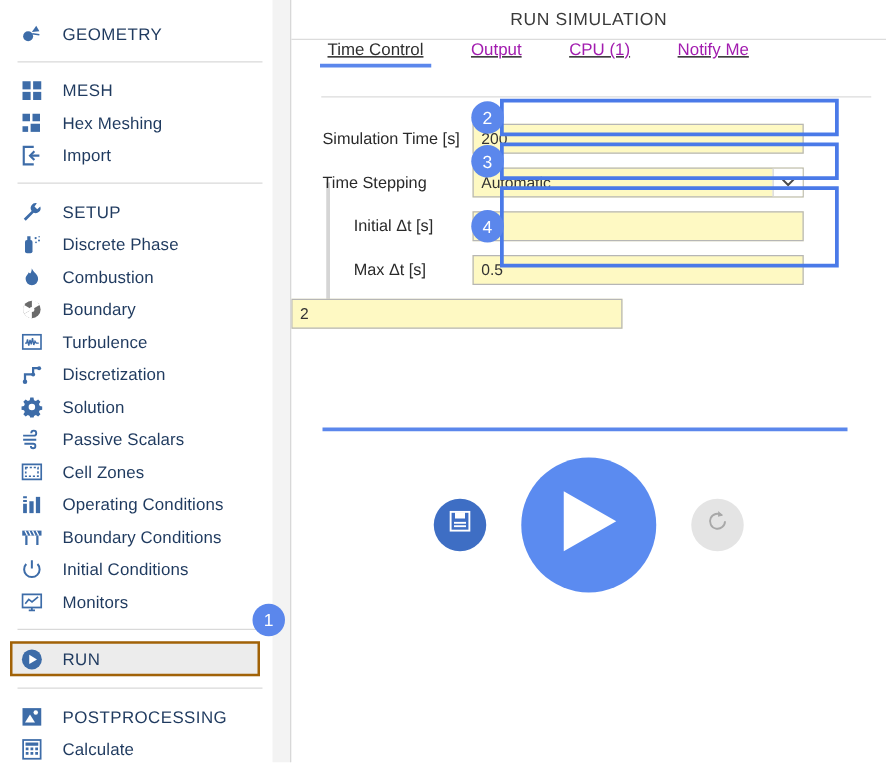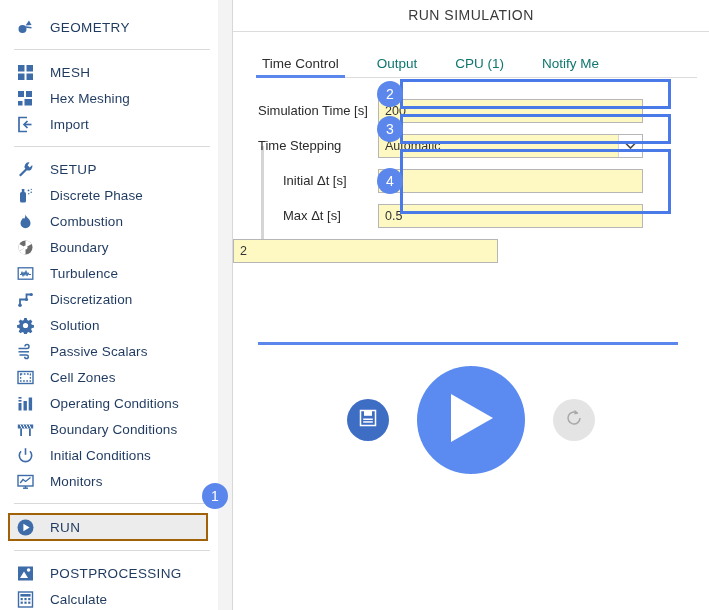--- a/index.html
+++ b/index.html
@@ -106,34 +106,35 @@
     padding-top: 7px;
     height: 31px;
   }
   #title-rule {
     height: 1px;
     background: #dcdcdc;
     width: 100%;
   }
   #tabs {
     display: flex;
-    align-items: flex-end;
+    align-items: flex-start;
     height: 46px;
     padding-left: 29px;
     position: relative;
+    text-decoration: underline;
   }
   #tabs-rule {
     position: absolute;
     left: 24px; right: 12px; bottom: 0;
     height: 1px;
     background: #dcdcdc;
   }
   .tab {
     font-size: 13.5px;
-    color: #0f766e;
+    color: #a21caf;
     padding: 0 0 7px 0;
     margin-right: 38px;
     position: relative;
     cursor: default;
     white-space: nowrap;
   }
   .tab.active { color: #2f2f2f; }
   .tab.active::after {
     content: "";
     position: absolute;

